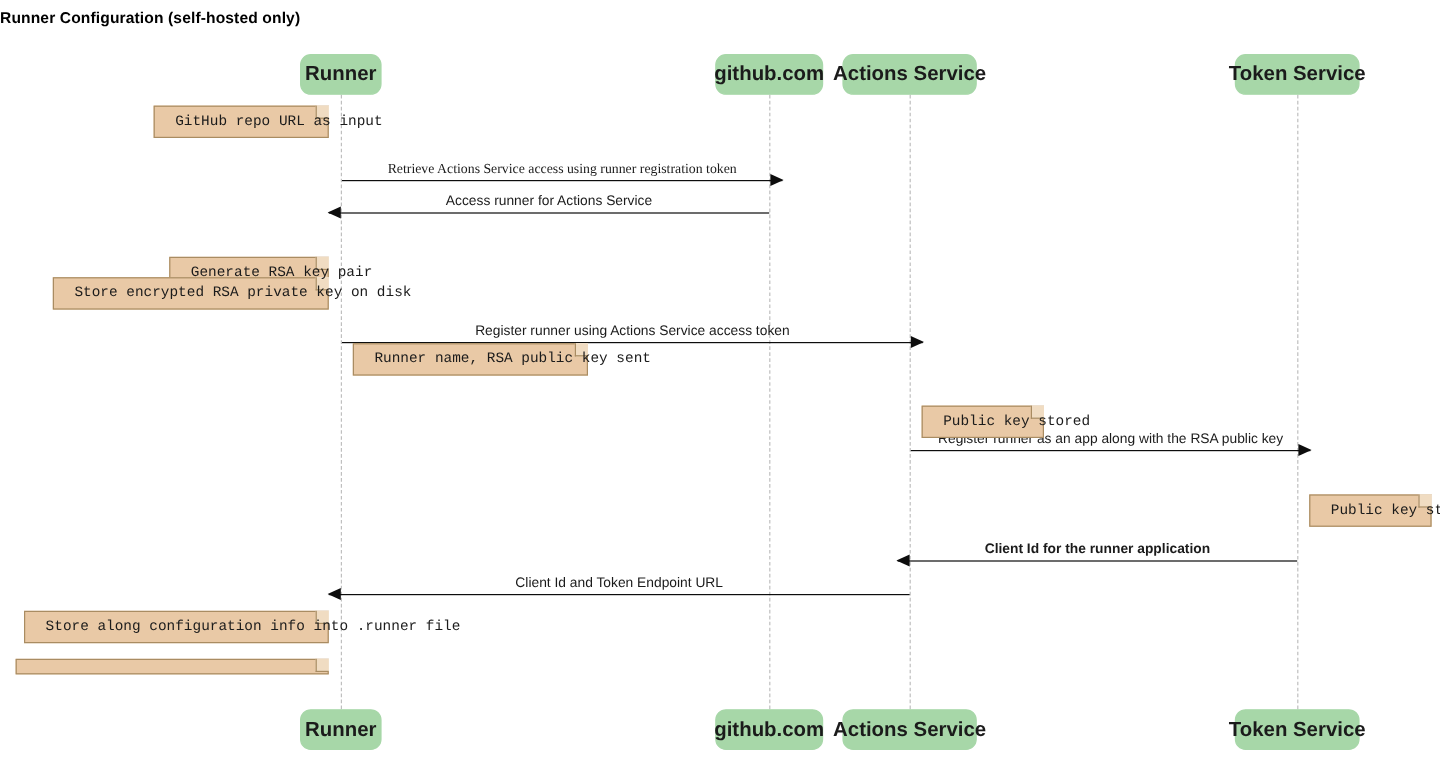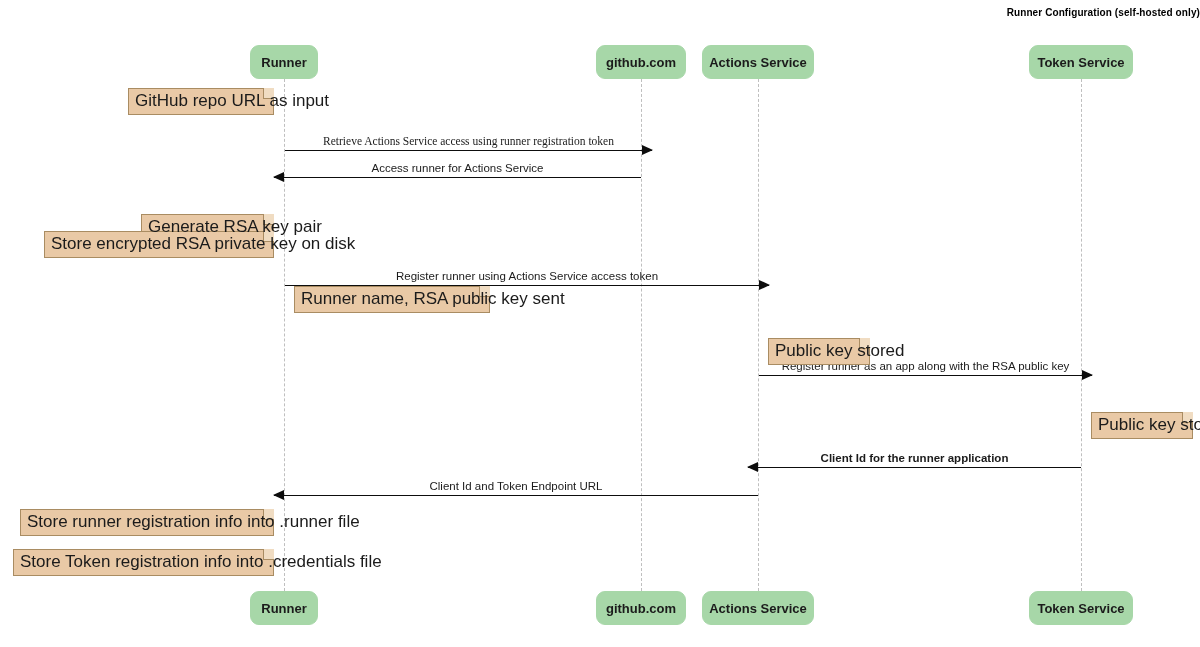--- a/index.html
+++ b/index.html
@@ -16,22 +16,22 @@
     width: 1200px;
     height: 647px;
     background: #ffffff;
     overflow: hidden;
   }
   .diagram-title {
     position: absolute;
     left: 0;
     top: 7px;
     width: 1200px;
-    text-align: right;
-    font-size: 10px;
+    text-align: left;
+    font-size: 13px;
     font-weight: bold;
     color: #000000;
     letter-spacing: 0.1px;
   }
   
   .lifeline {
     position: absolute;
     width: 0;
     border-left: 1px dashed #bfbfbf;
   }
@@ -39,37 +39,38 @@
   .participant {
     position: absolute;
     height: 34px;
     background: #a7d7a8;
     border: 1px solid #a7d7a8;
     border-radius: 9px;
     display: flex;
     align-items: center;
     justify-content: center;
     box-sizing: border-box;
-    font-size: 13px;
+    font-size: 17px;
     font-weight: bold;
     color: #1b1b1b;
     white-space: nowrap;
     padding: 0 11px;
   }
   
   .note {
     position: absolute;
     background: #e9c9a6;
     border: 1px solid #a98c62;
     box-sizing: border-box;
-    font-size: 17px;
+    font-size: 12px;
     color: #1b1b1b;
     white-space: nowrap;
-    padding: 5px 9px 6px 6px;
+    padding: 5px 9px 6px 17px;
     line-height: 14px;
+    font-family: Liberation Mono, monospace;
   }
   .note .fold {
     position: absolute;
     top: -1px;
     right: -1px;
     width: 10px;
     height: 10px;
     background: #f0dcc2;
     border-left: 1px solid #a98c62;
     border-bottom: 1px solid #a98c62;
@@ -225,22 +226,21 @@
         <span class="note-text">Public key stored</span>
       </div>
       <div class="note" style="left: 1091px; top: 412px; width: 102px;">
         <div class="fold-cut"></div>
         <div class="fold"></div>
         <span class="note-text">Public key stored</span>
       </div>
       <div class="note" style="left: 20px; top: 509px; width: 254px;">
         <div class="fold-cut"></div>
         <div class="fold"></div>
-        <span class="note-text">Store runner registration info into .runner file</span>
+        <span class="note-text">Store along configuration info into .runner file</span>
       </div>
       <div class="note" style="left: 13px; top: 549px; width: 261px;">
         <div class="fold-cut"></div>
         <div class="fold"></div>
-        <span class="note-text">Store Token registration info into .credentials file</span>
       </div>
     </div>
 
 </div>
 
 </body></html>

